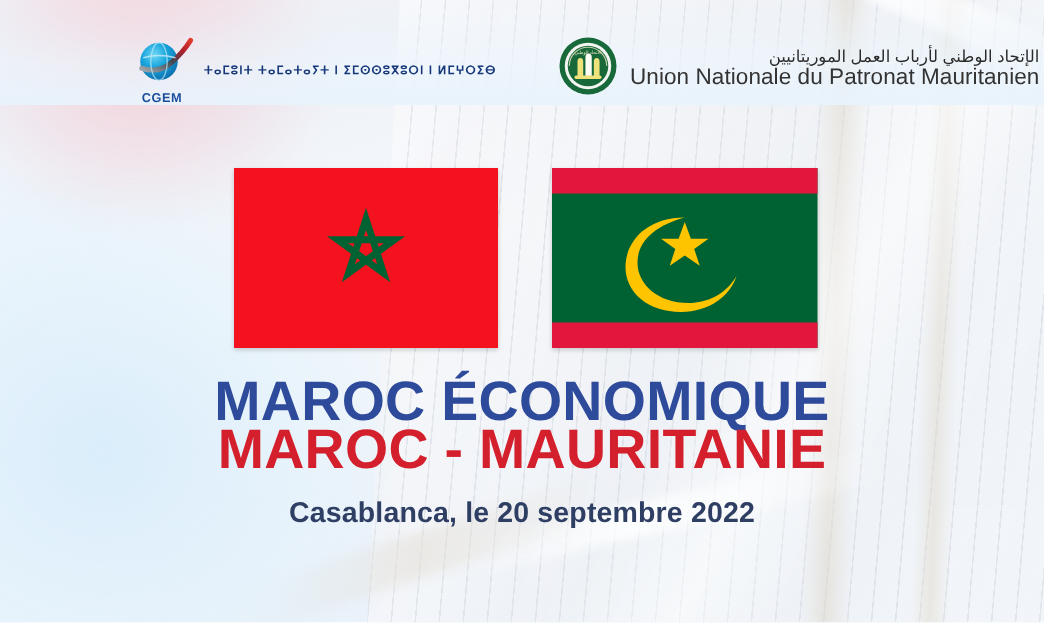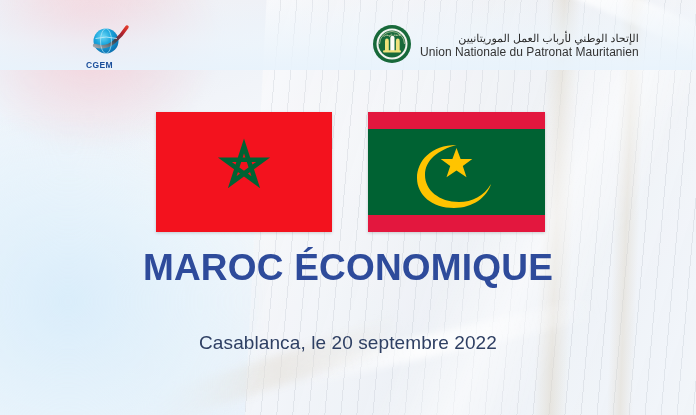--- a/index.html
+++ b/index.html
@@ -88,21 +88,21 @@
     position: absolute; left: 0; top: 22px; width: 696px; height: 54px;
   }
   .logo-block { position: absolute; display: flex; align-items: center; }
   .logo-cgem { left: 86px; top: 0px; }
   .logo-unpm { left: 372px; top: 2px; }
 
   
   .cgem-mark { position: relative; width: 44px; height: 48px; flex: 0 0 auto; }
   .cgem-word {
     position: absolute; left: 0; bottom: 0; width: 44px;
-    text-align: left; font-size: 8.5px; font-weight: bold;
+    text-align: center; font-size: 8.5px; font-weight: bold;
     letter-spacing: 0.4px; color: #1b4f9b;
   }
   .cgem-texts { margin-left: 6px; }
   .cgem-l1 {
     font-size: 11.5px; color: #16387a; font-weight: bold;
     direction: rtl; text-align: right; letter-spacing: 0.5px; line-height: 13px;
   }
   .cgem-l2 {
     font-size: 7.6px; color: #16387a; font-weight: bold;
     letter-spacing: 0.8px; line-height: 10px; margin-top: 1px;
@@ -113,38 +113,38 @@
   }
 
   
   .unpm-mark { position: relative; width: 40px; height: 40px; flex: 0 0 auto; }
   .unpm-texts { margin-left: 8px; }
   .unpm-l1 {
     font-size: 11px; color: #2b2b2b; direction: rtl; text-align: right;
     line-height: 14px; letter-spacing: 0.2px;
   }
   .unpm-l2 {
-    font-size: 12px; color: #333333; line-height: 12px; margin-top: 1px;
+    font-size: 15px; color: #333333; line-height: 12px; margin-top: 1px;
     letter-spacing: 0.05px;
   }
 
   
   .flag {
     position: absolute;
     box-shadow: 0 1px 3px rgba(0,0,0,0.18);
   }
   .flag-ma { left: 156px; top: 112px; width: 176px; height: 120px; background: #f3121e; }
   .flag-mr { left: 368px; top: 112px; width: 177px; height: 120px; background: #006233; }
   .mr-stripe { position: absolute; left: 0; width: 100%; height: 17px; background: #e3173e; }
   .mr-stripe.top { top: 0; }
   .mr-stripe.bottom { bottom: 0; }
 
   
   .title-main, .title-sub, .title-date {
-    position: absolute; left: 0; width: 696px; text-align: center;
+    position: absolute; left: 0; width: 696px; text-align: center; font-weight: bold;
   }
   .title-main {
     top: 248px; font-size: 37px; font-weight: bold; color: #2e4b9b;
     letter-spacing: 0.2px; line-height: 40px;
     font-family: "Liberation Sans", sans-serif;
   }
   .title-sub {
     top: 280px; font-size: 37px; font-weight: bold; color: #d4202c;
     letter-spacing: 0.2px; line-height: 40px;
     font-family: "Liberation Sans", sans-serif;
@@ -189,20 +189,21 @@
             </linearGradient>
           </defs>
           <circle cx="20" cy="19" r="12.5" fill="url(#gGlobe)"></circle>
           <path d="M8.5,23.5 Q20,27 28,20 T41,5" stroke="url(#gSwoosh)" stroke-width="3.4" fill="none" stroke-linecap="round"></path>
           <path d="M9.5,16.5 Q20,13.5 31,16.5" stroke="#bfeaf8" stroke-width="1" fill="none" opacity="0.85"></path>
           <ellipse cx="20" cy="19" rx="5.5" ry="12.5" fill="none" stroke="#bfeaf8" stroke-width="0.9" opacity="0.7"></ellipse>
         </svg>
         <div class="cgem-word">CGEM</div>
       </div>
       <div class="cgem-texts">
+        <div class="cgem-l2">ⵜⴰⵎⵓⵏⵜ ⵜⴰⵎⴰⵜⴰⵢⵜ ⵏ ⵉⵎⵙⵙⵓⴳⵓⵔⵏ ⵏ ⵍⵎⵖⵔⵉⴱ</div>
       </div>
     </div>
 
     <div class="logo-block logo-unpm">
       <div class="unpm-mark">
         <svg width="40" height="40" viewBox="0 0 40 40" aria-hidden="true">
           <circle cx="20" cy="20" r="19" fill="#17693a"></circle>
           <circle cx="20" cy="20" r="15.5" fill="#f2f4ef"></circle>
           <circle cx="20" cy="20" r="13.5" fill="#17693a"></circle>
           <path d="M7.5,20 a12.5,12.5 0 0 1 25,0" fill="none" stroke="#e8e2c0" stroke-width="0.8" opacity="0.8"></path>
@@ -234,15 +235,16 @@
     <div class="mr-stripe bottom"></div>
     <svg width="177" height="120" viewBox="0 0 177 120" style="position:absolute;left:0;top:0" aria-hidden="true">
       <g>
         <path d="M88.5,33 C63,33 49,49 49,66 C49,83 64,96 86,96 C105,96 119,85 123,72 C116,84 104,90 91,90 C71,90 57,78 57,63 C57,48 70,38 88.5,33 Z" fill="#ffc400"></path>
         <path d="M88.5,36 L92.6,47.1 L104.3,47.1 L94.8,54 L98.5,65.2 L88.5,58.4 L78.5,65.2 L82.2,54 L72.7,47.1 L84.4,47.1 Z" fill="#ffc400"></path>
       </g>
     </svg>
   </div>
 
   <div class="title-main">MAROC ÉCONOMIQUE</div>
+  <div class="title-sub">MAROC - MAURITANIE</div>
   <div class="title-date">Casablanca, le 20 septembre 2022</div>
 
 </div>
 
 </body></html>

